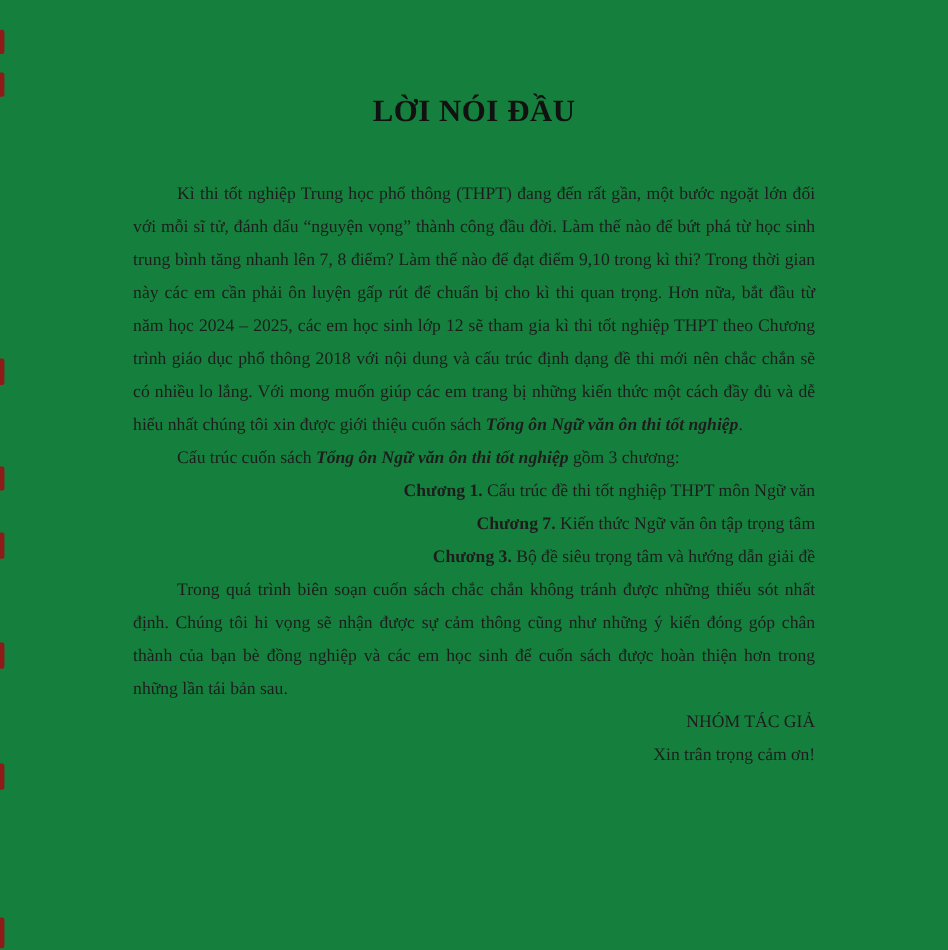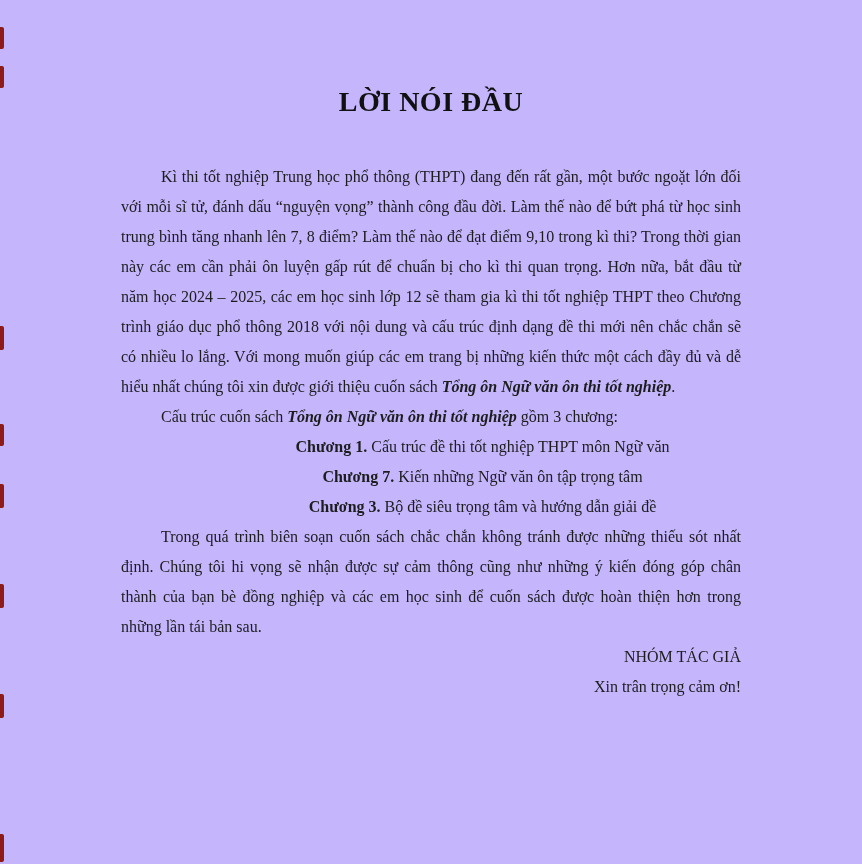--- a/index.html
+++ b/index.html
@@ -1,19 +1,19 @@
 <!DOCTYPE html>
 <html lang="vi"><head>
 <meta charset="utf-8">
 <style>
   html,body { margin:0; padding:0; background:#ffffff; }
   .page {
     position:relative;
     width:862px; height:864px;
-    background:#c4b5fd;
+    background:#15803d;
     overflow:hidden;
     font-family:"Liberation Serif","DejaVu Serif",serif;
     color:#1d1d1d;
   }
   .doc-title {
     margin:0;
     padding-top:86px;
     text-align:center;
     font-size:28px;
     font-weight:bold;
@@ -25,21 +25,21 @@
     margin:44px auto 0 auto;
     font-size:16px;
     line-height:30px;
     text-align:justify;
   }
   .doc-body p { margin:0; }
   .para { text-indent:40px; }
   .book-title-line { text-indent:40px; }
   .seg-bolditalic { font-weight:bold; font-style:italic; }
   .chapter-line {
-    text-align:center;
+    text-align:right;
     padding-left:103px;
     text-indent:0;
   }
   .chapter-label { font-weight:bold; }
   .signoff-line { text-align:right; text-indent:0; }
   .edge-mark {
     position:absolute;
     left:0; width:4px;
     border-radius:0 2px 2px 0;
   }
@@ -63,21 +63,21 @@
   <h1 class="doc-title">LỜI NÓI ĐẦU</h1>
 
   <div class="doc-body">
 
     <p class="para"><span>Kì thi tốt nghiệp Trung học phổ thông (THPT) đang đến rất gần, một bước ngoặt lớn đối với mỗi sĩ tử, đánh dấu “nguyện vọng” thành công đầu đời. Làm thế nào để bứt phá từ học sinh trung bình tăng nhanh lên 7, 8 điểm? Làm thế nào để đạt điểm 9,10 trong kì thi? Trong thời gian này các em cần phải ôn luyện gấp rút để chuẩn bị cho kì thi quan trọng. Hơn nữa, bắt đầu từ năm học 2024 – 2025, các em học sinh lớp 12 sẽ tham gia kì thi tốt nghiệp THPT theo Chương trình giáo dục phổ thông 2018 với nội dung và cấu trúc định dạng đề thi mới nên chắc chắn sẽ có nhiều lo lắng. Với mong muốn giúp các em trang bị những kiến thức một cách đầy đủ và dễ hiểu nhất chúng tôi xin được giới thiệu cuốn sách </span><span class="seg-bolditalic">Tổng ôn Ngữ văn ôn thi tốt nghiệp</span><span>.</span></p>
 
     <p class="book-title-line"><span>Cấu trúc cuốn sách </span><span class="seg-bolditalic">Tổng ôn Ngữ văn ôn thi tốt nghiệp</span><span> gồm 3 chương:</span></p>
 
     <p class="chapter-line"><span class="chapter-label">Chương 1.</span><span> Cấu trúc đề thi tốt nghiệp THPT môn Ngữ văn</span></p>
 
-    <p class="chapter-line"><span class="chapter-label">Chương 7.</span><span> Kiến những Ngữ văn ôn tập trọng tâm</span></p>
+    <p class="chapter-line"><span class="chapter-label">Chương 7.</span><span> Kiến thức Ngữ văn ôn tập trọng tâm</span></p>
 
     <p class="chapter-line"><span class="chapter-label">Chương 3.</span><span> Bộ đề siêu trọng tâm và hướng dẫn giải đề</span></p>
 
 
     <p class="para">Trong quá trình biên soạn cuốn sách chắc chắn không tránh được những thiếu sót nhất định. Chúng tôi hi vọng sẽ nhận được sự cảm thông cũng như những ý kiến đóng góp chân thành của bạn bè đồng nghiệp và các em học sinh để cuốn sách được hoàn thiện hơn trong những lần tái bản sau.</p>
 
     <p class="signoff-line">NHÓM TÁC GIẢ</p>
 
     <p class="signoff-line">Xin trân trọng cảm ơn!</p>
 

